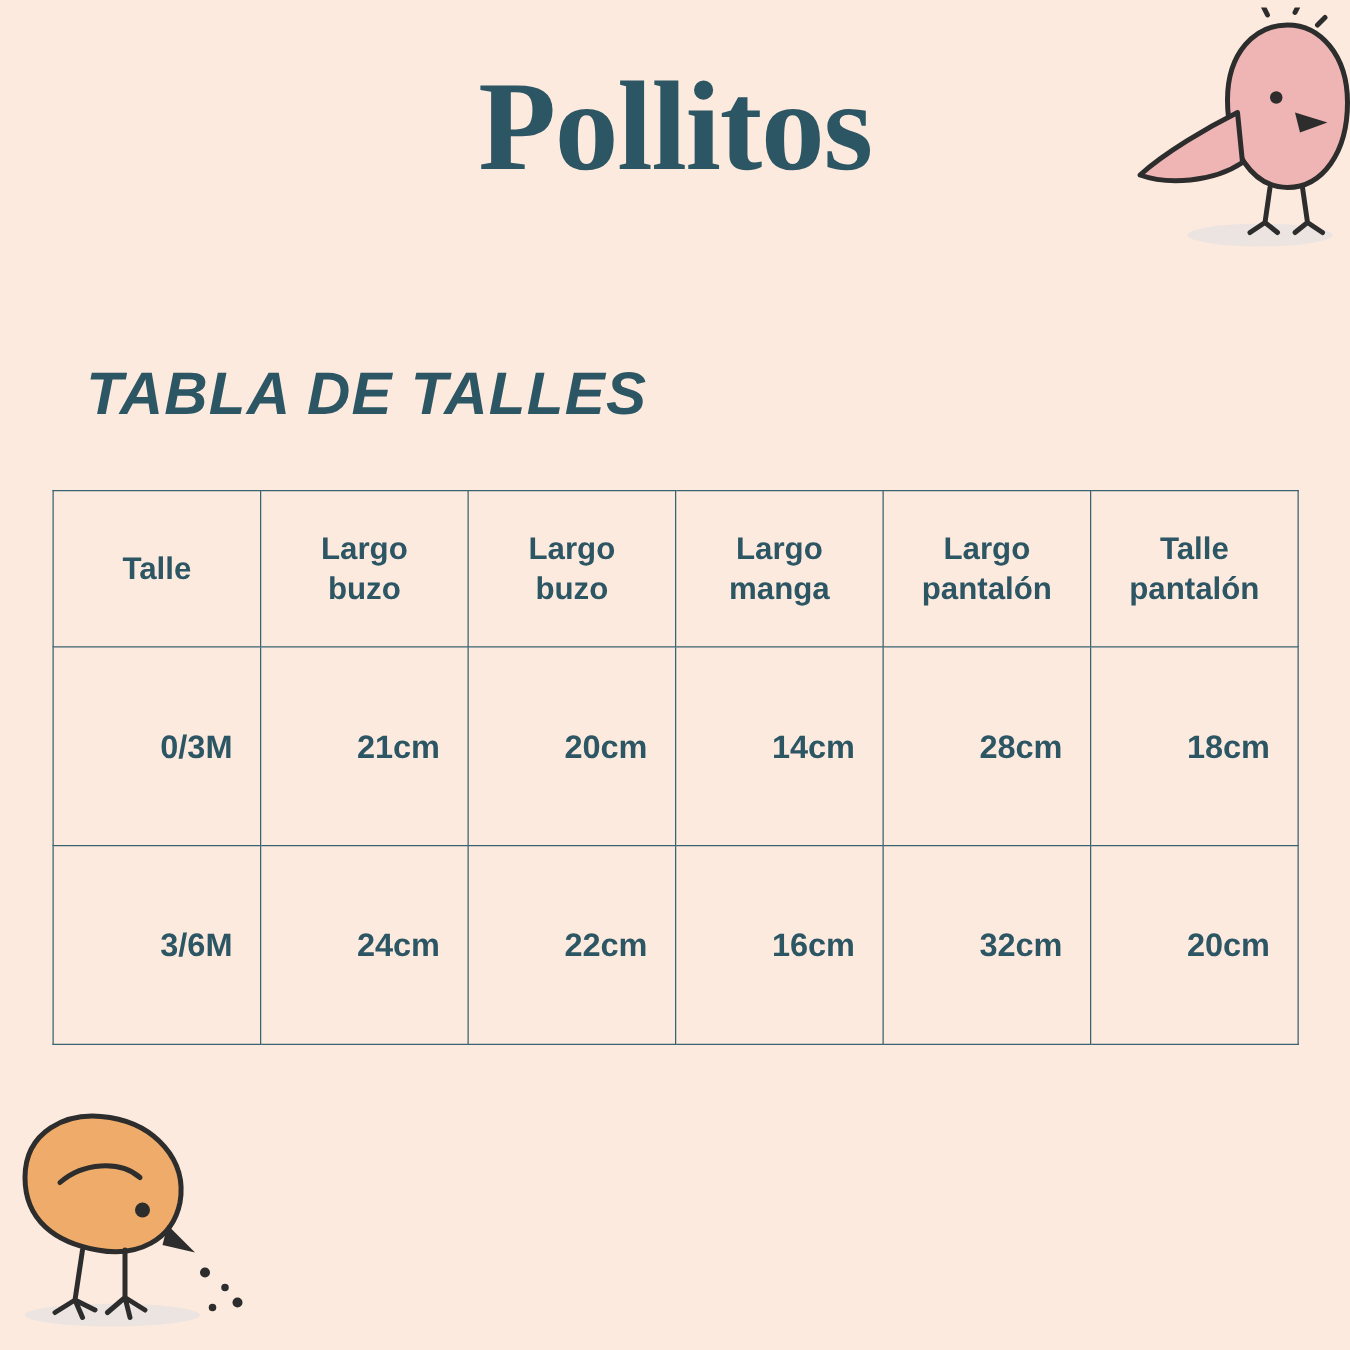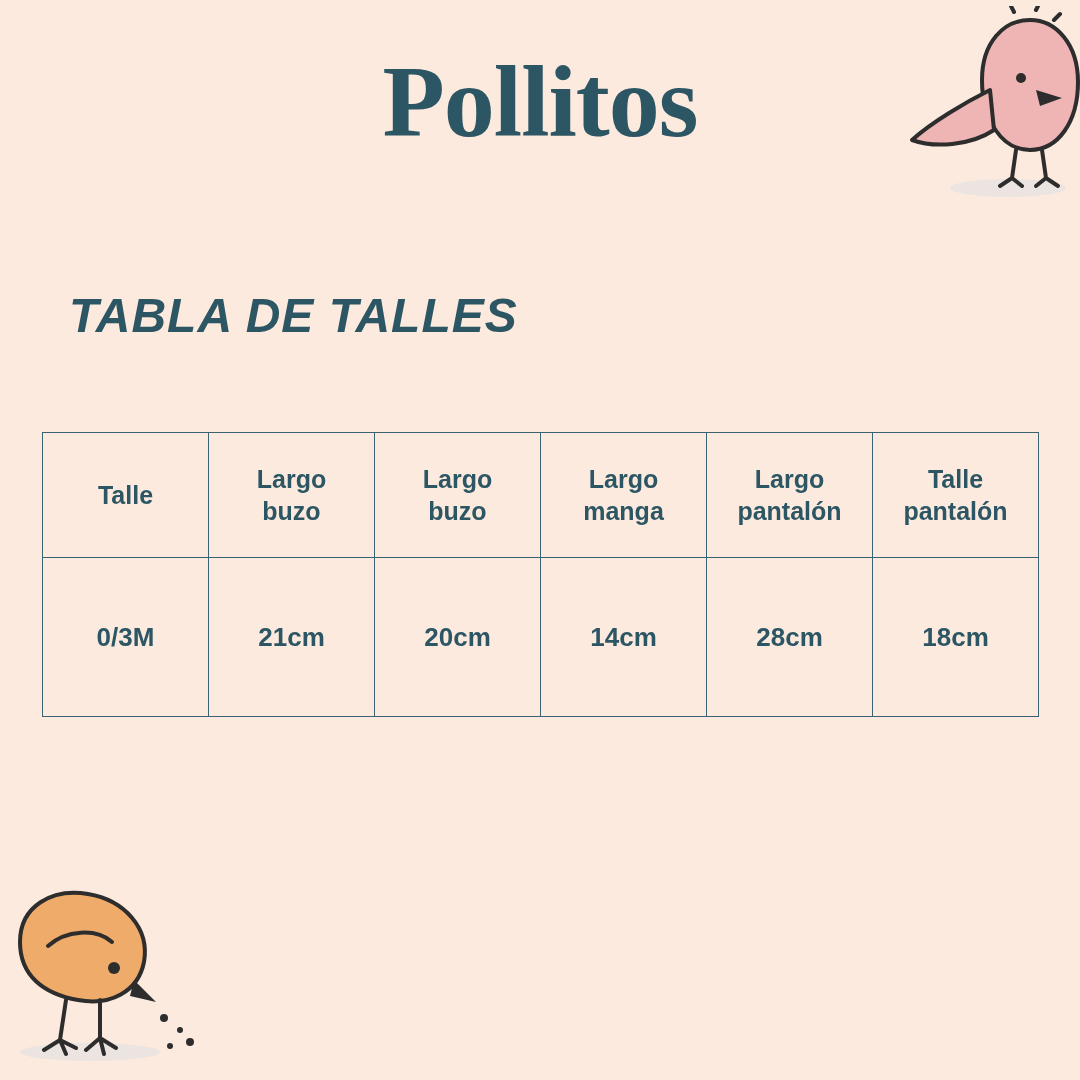--- a/index.html
+++ b/index.html
@@ -38,21 +38,21 @@
     font-style: italic;
     font-weight: bold;
     font-size: 48px;
     letter-spacing: 1px;
     color: #2d5664;
     margin-left: 17px;
   }
 
   .size-table {
     position: absolute;
-    top: 432px;
+    top: 392px;
     left: 42px;
     width: 996px;
     border-collapse: collapse;
     table-layout: fixed;
   }
   .size-table td {
     border: 1px solid #3a6372;
     color: #2d5664;
     text-align: center;
     vertical-align: middle;
@@ -61,20 +61,21 @@
   .size-table .head-row td {
     height: 125px;
     font-size: 25px;
     line-height: 1.28;
     padding: 4px 6px;
   }
   .size-table .body-row td {
     height: 159px;
     font-size: 26px;
     padding: 4px 22px;
+    text-align: right;
   }
   .col-1 { width: 166px; }
   .col-n { width: 166px; }
 
   
   .chick-top {
     position: absolute;
     top: 6px;
     right: 0px;
     width: 190px;
@@ -123,20 +124,28 @@
       </td>
     </tr>
     <tr class="body-row">
       <td class="col-1">0/3M</td>
       <td class="col-n">21cm</td>
       <td class="col-n">20cm</td>
       <td class="col-n">14cm</td>
       <td class="col-n">28cm</td>
       <td class="col-n">18cm</td>
     </tr>
+    <tr class="body-row">
+      <td class="col-1">3/6M</td>
+      <td class="col-n">24cm</td>
+      <td class="col-n">22cm</td>
+      <td class="col-n">16cm</td>
+      <td class="col-n">32cm</td>
+      <td class="col-n">20cm</td>
+    </tr>
   </tbody>
 </table>
 
 <div class="chick-top">
   <svg viewBox="0 0 190 200" width="190" height="200" xmlns="http://www.w3.org/2000/svg">
     <ellipse cx="118" cy="182" rx="58" ry="9" fill="#e9e3e0" opacity="0.85"></ellipse>
 
     <path d="M92 74 C92 36 114 14 140 14 C166 14 188 38 188 76 C188 116 168 144 140 144 C112 144 92 114 92 74 Z" fill="#eeb5b4" stroke="#2d2d2d" stroke-width="4" stroke-linejoin="round"></path>
 
     <path d="M100 84 C76 96 42 116 22 134 C44 142 80 140 104 124 Z" fill="#eeb5b4" stroke="#2d2d2d" stroke-width="4" stroke-linejoin="round"></path>

